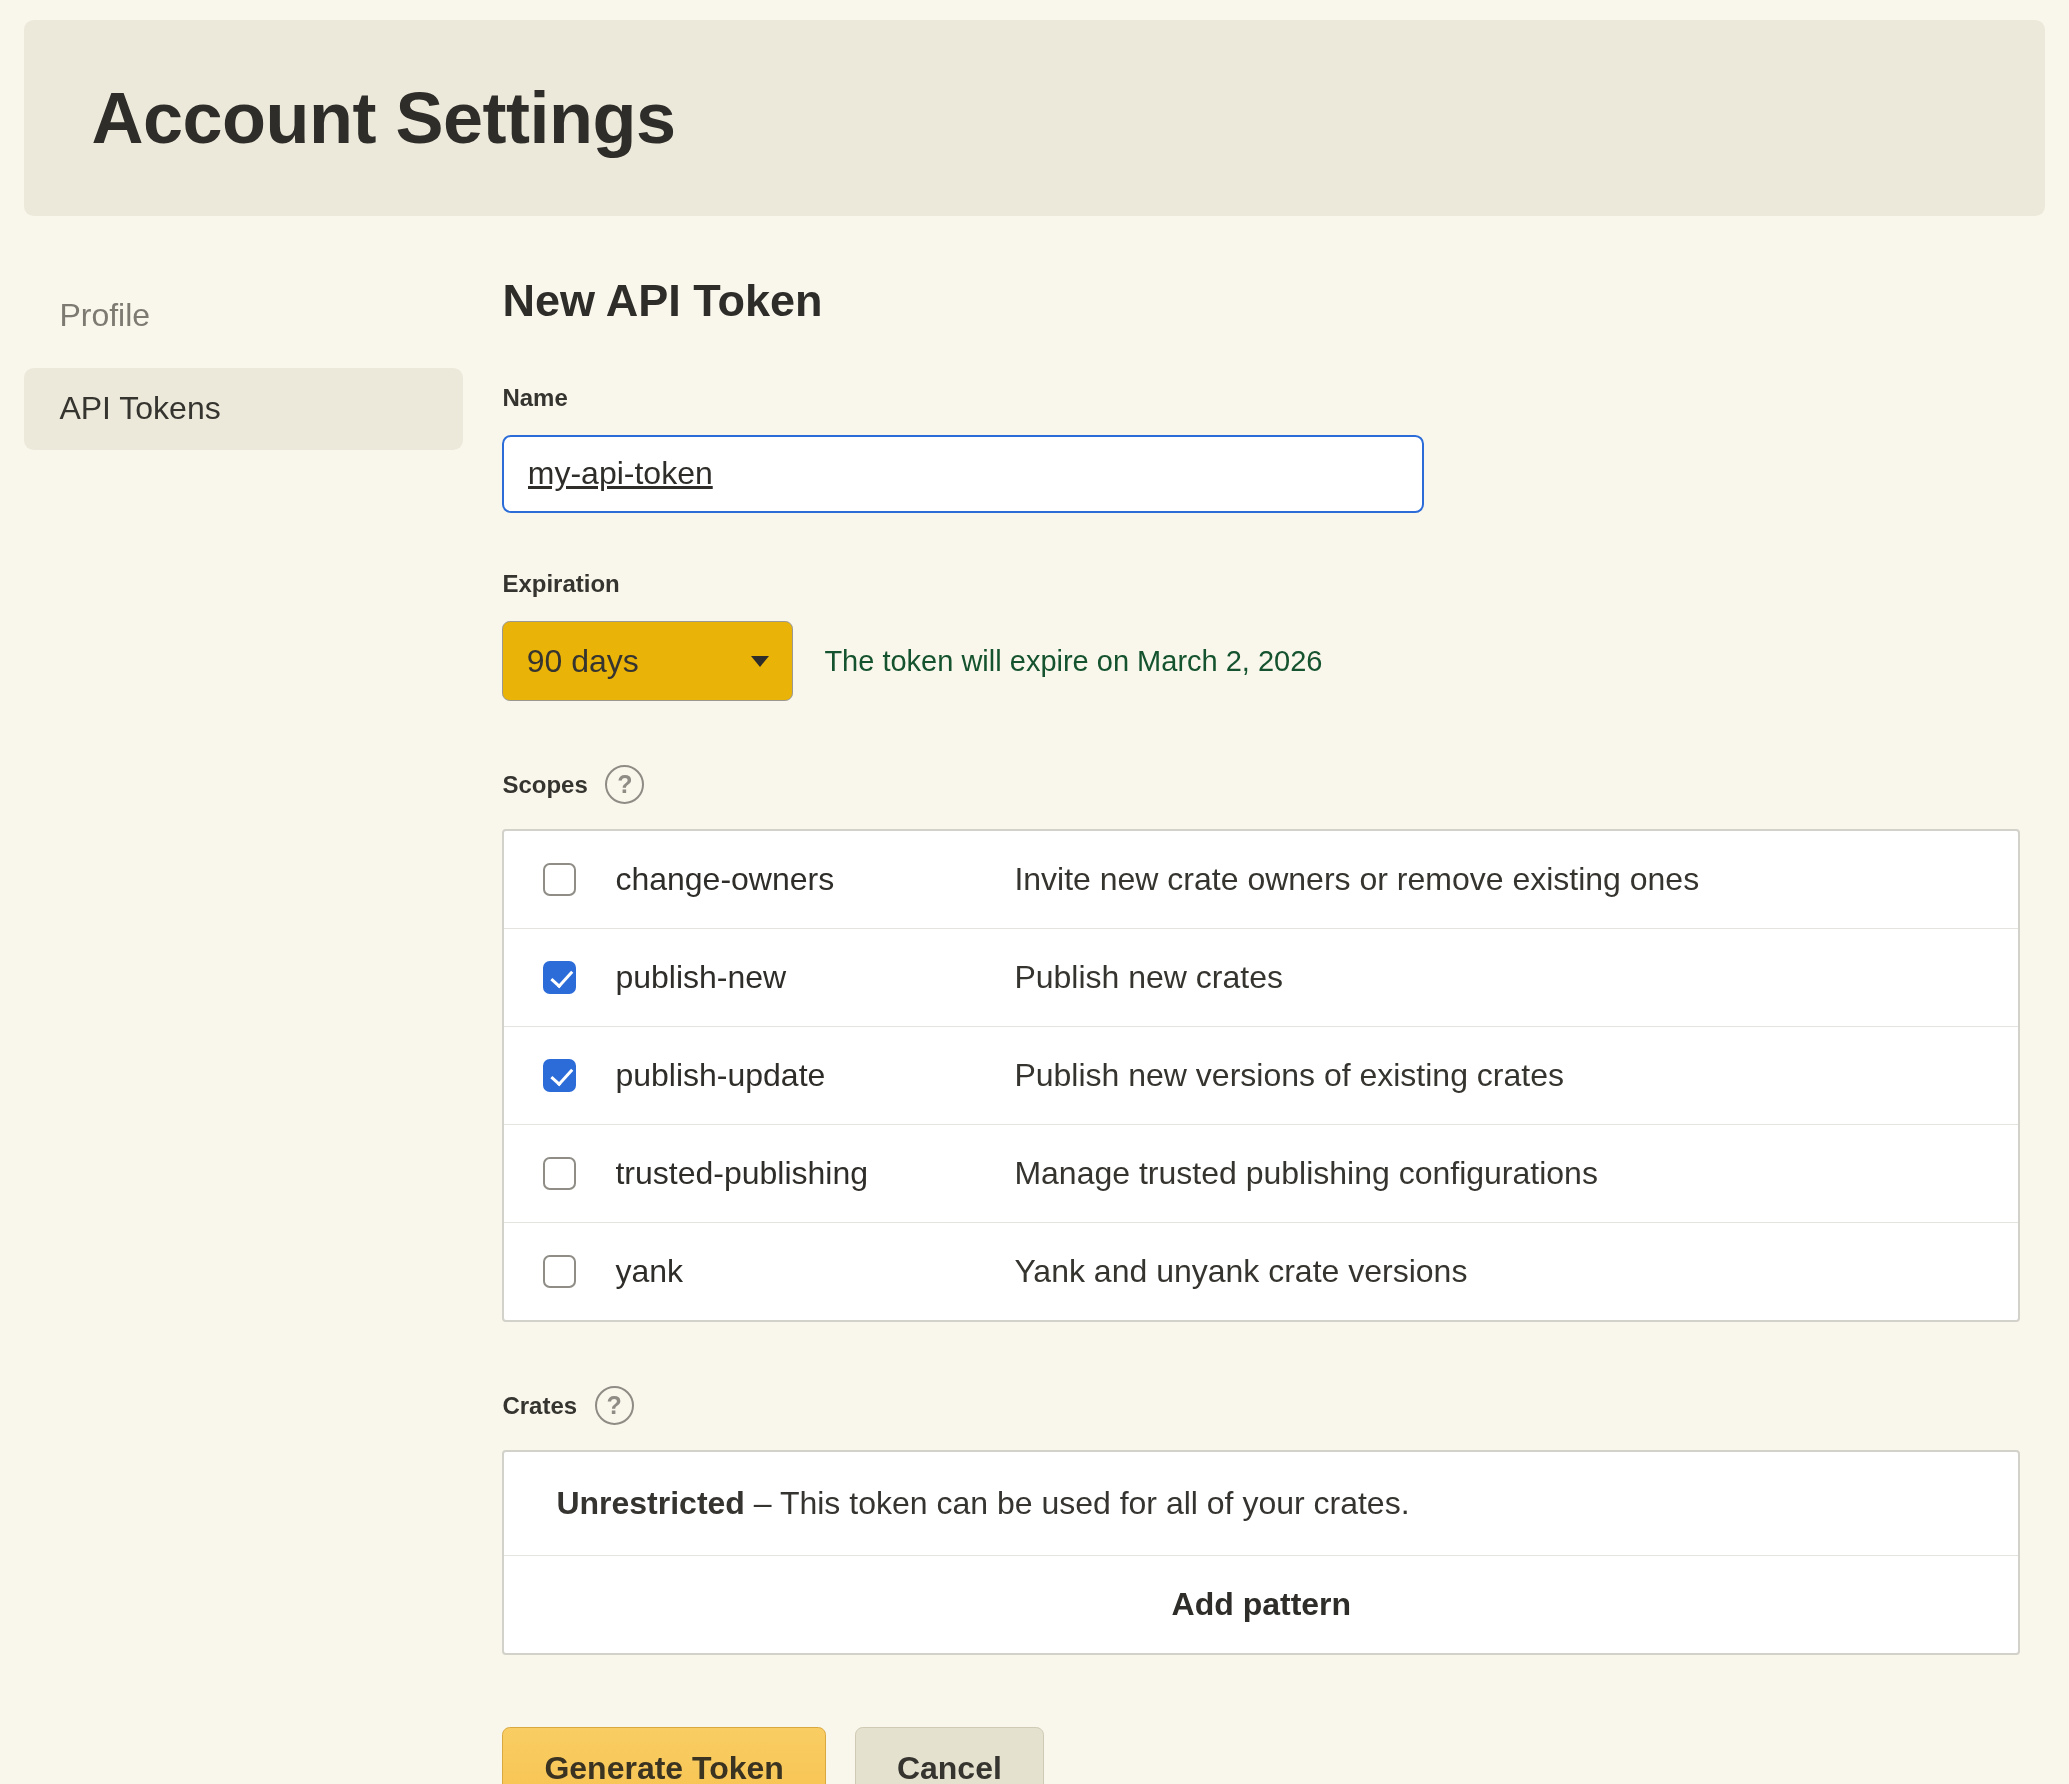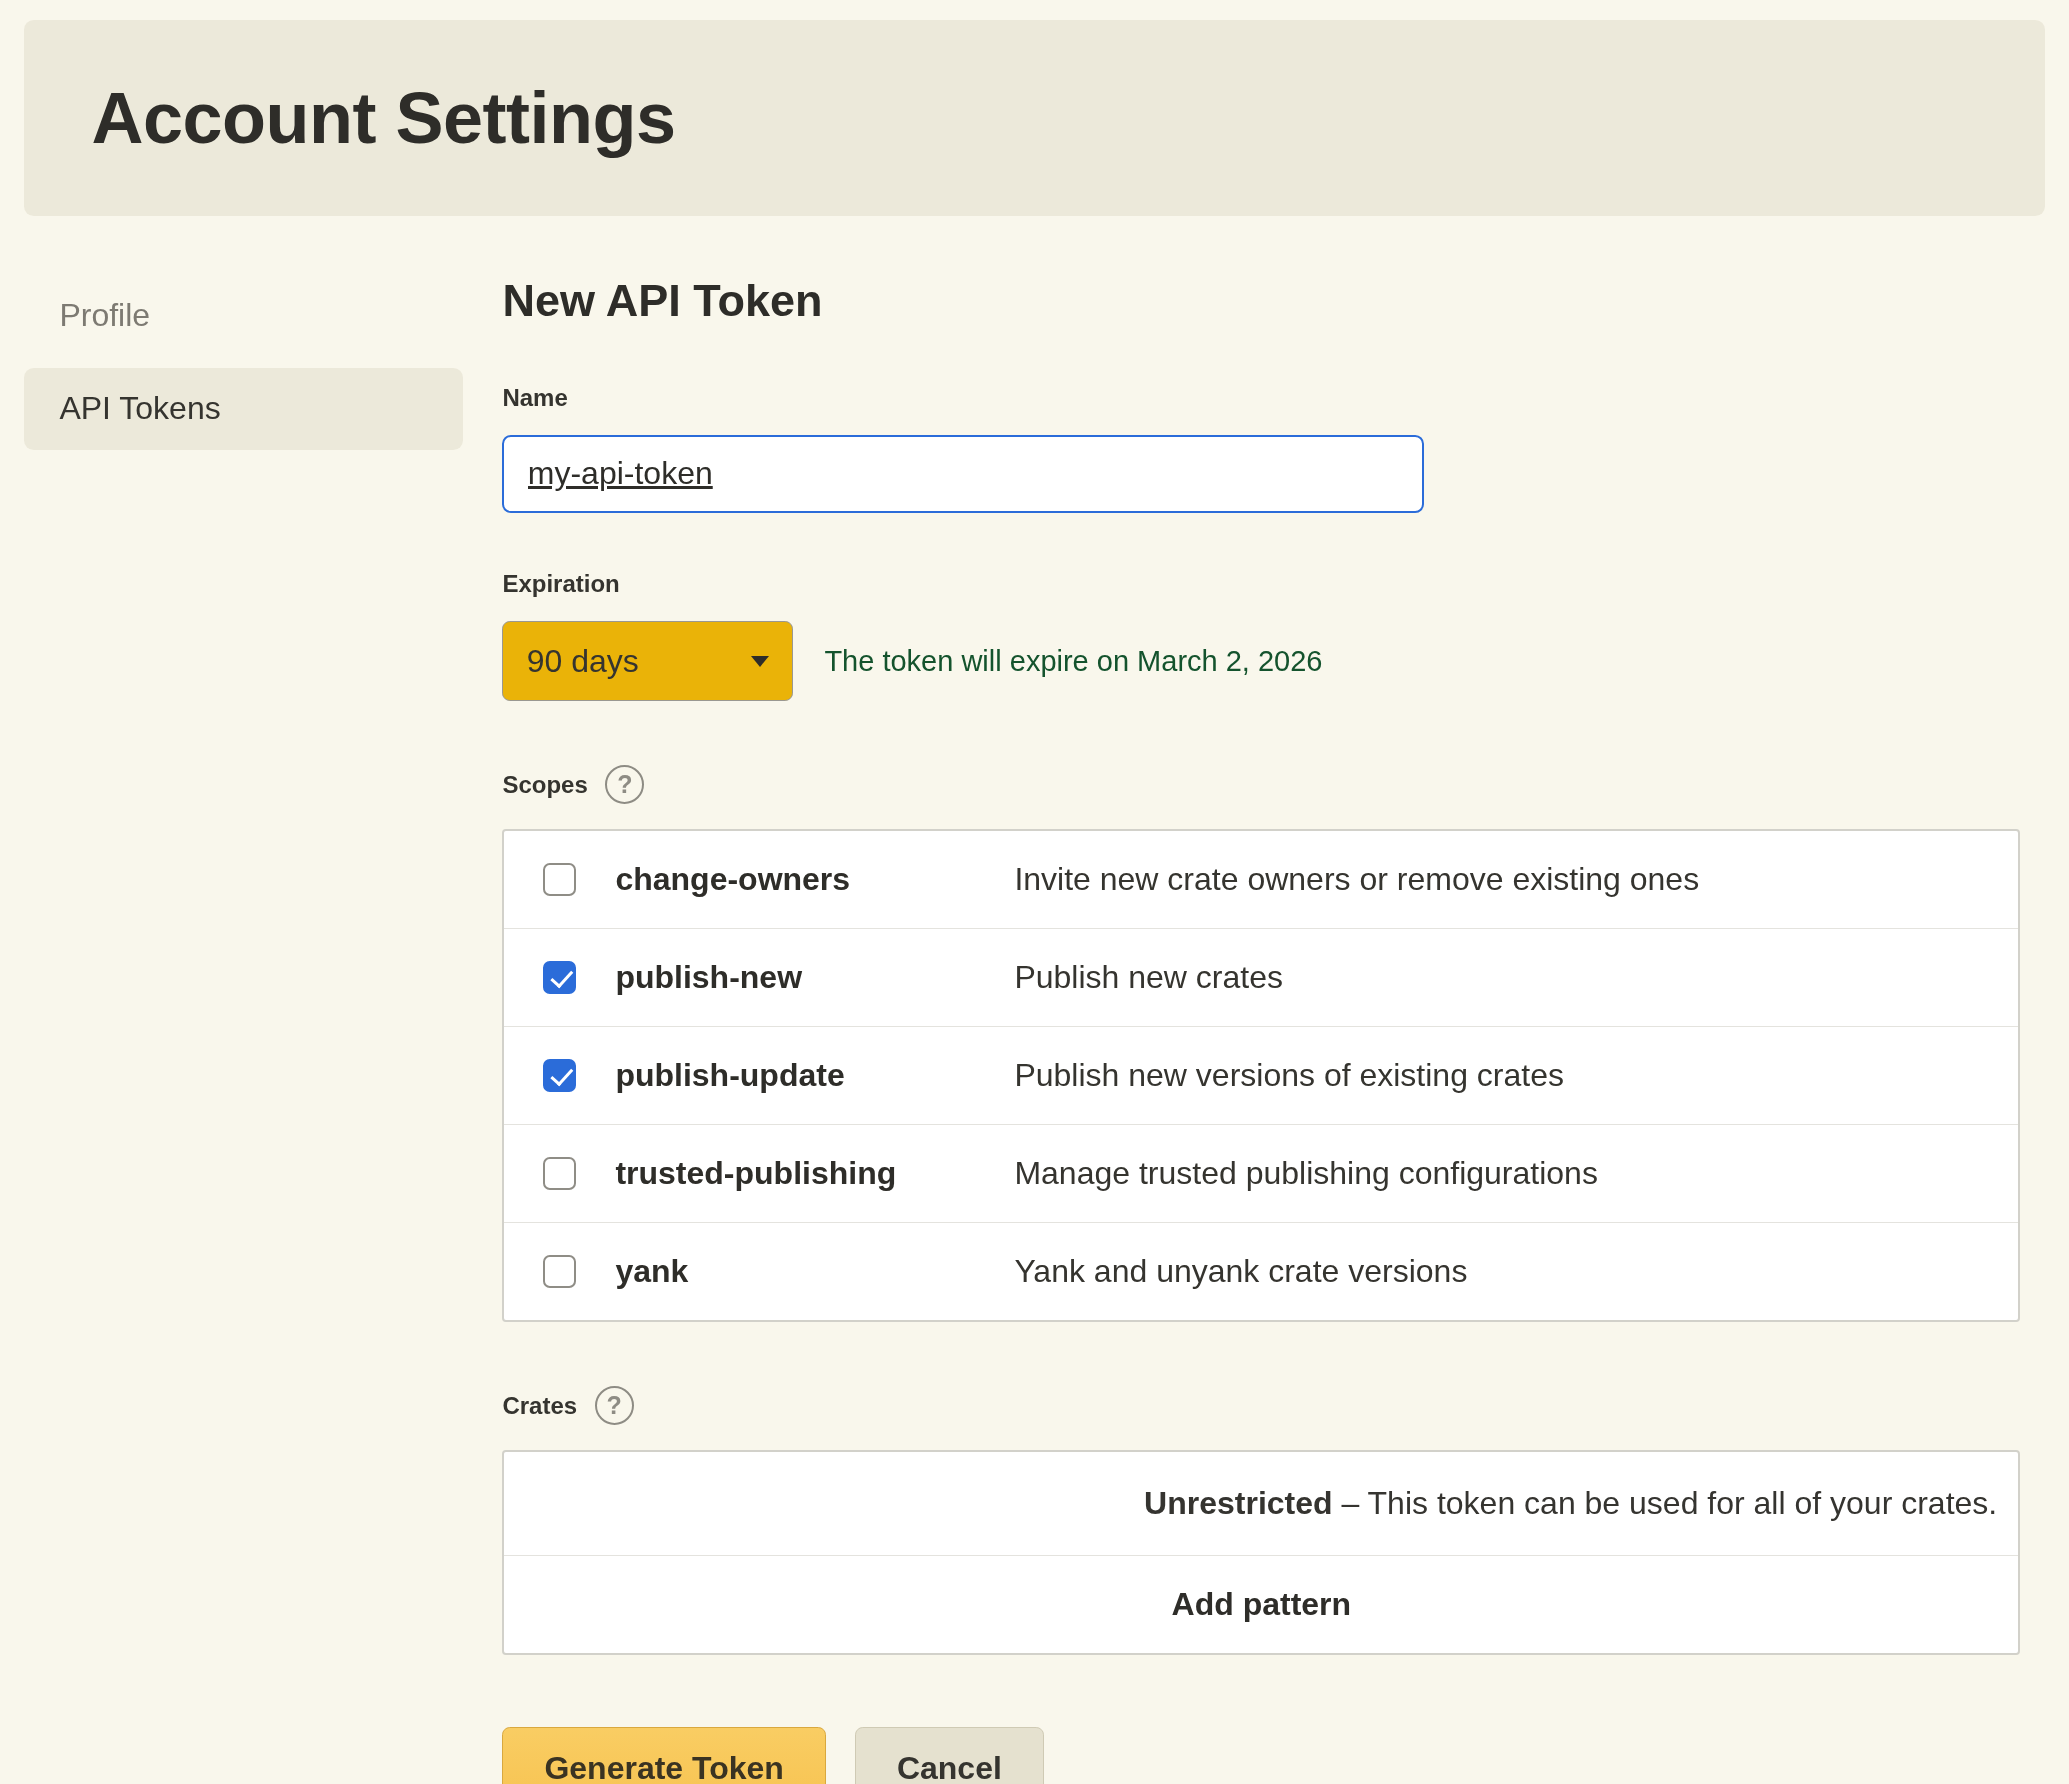--- a/index.html
+++ b/index.html
@@ -134,29 +134,29 @@
   }
   .checkbox.checked::after{
     content:"";
     position:absolute;
     left:10.7px;top:2.9px;
     width:8.8px;height:17.6px;
     border-right:3.9px solid #fff;
     border-bottom:3.9px solid #fff;
     transform:rotate(42deg);
   }
-  .scope-id{font-size:32px;font-weight:700;color:#2e2d29;}
+  .scope-id{font-size:32px;font-weight:400;color:#2e2d29;}
   .scope-desc{font-size:32px;color:#35342f;}
 
   .crates-box{
     background:#fff;
     border:2px solid var(--box_border,#d2d1ca);
     border-radius:3.9px;
   }
-  .crates-unrestricted{padding:33px 21px;font-size:32px;text-align:right;}
+  .crates-unrestricted{padding:33px 52px;font-size:32px;}
   .crates-unrestricted b{font-weight:700;}
   .add-pattern{
     border-top:1px solid var(--row_divider,#e4e3de);
     text-align:center;
     font-size:32px;font-weight:700;
     padding:30px 39px;
     cursor:pointer;
     color:#2e2d29;
   }
 

